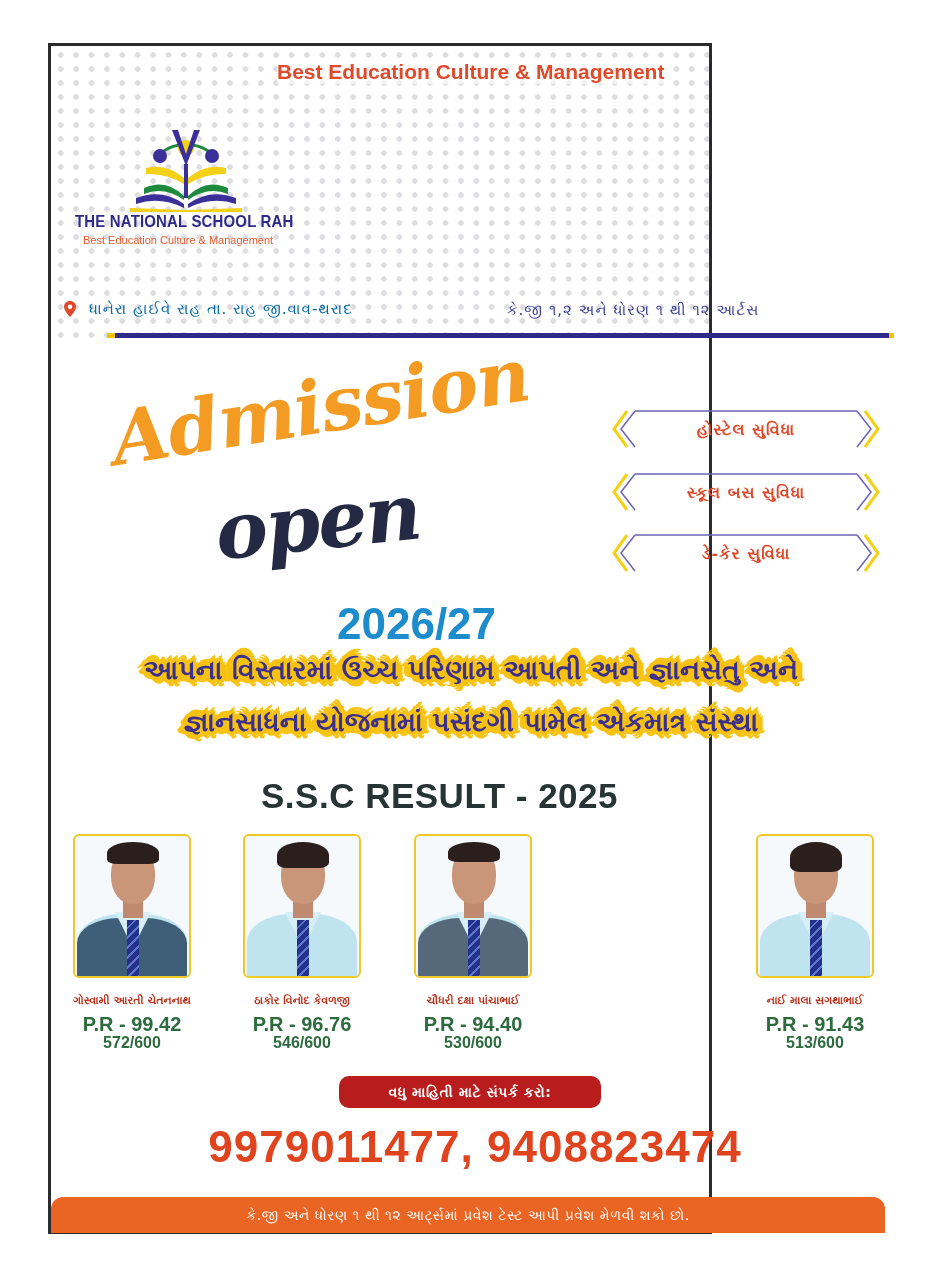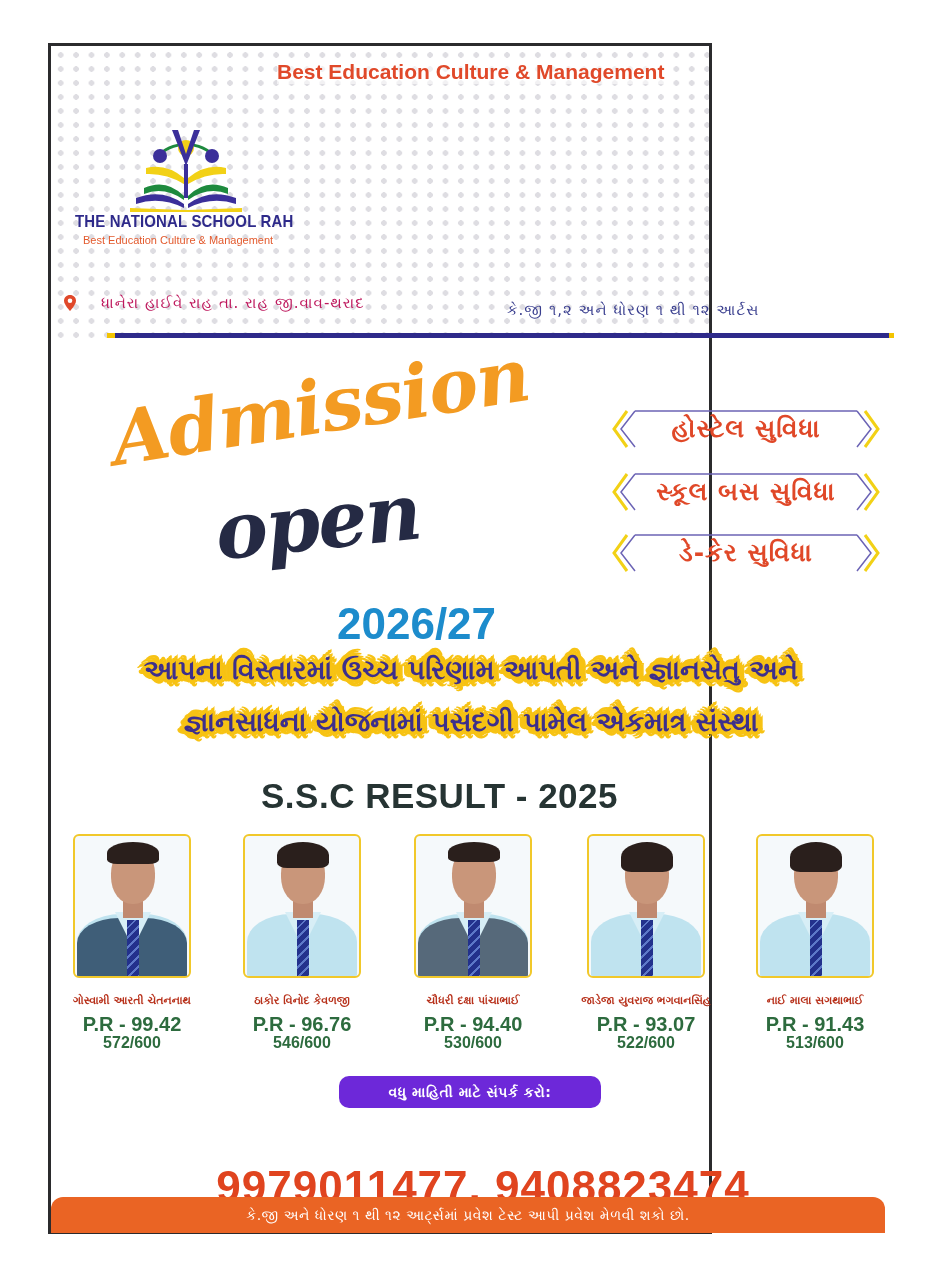--- a/index.html
+++ b/index.html
@@ -32,22 +32,22 @@
   
   .main-title {
     left: 255px; top: 22px; font-size: 118px; font-weight: bold; color: #2f3496; line-height: 1;
     white-space: nowrap; font-family: "DejaVu Sans", sans-serif; letter-spacing: 4px;
   }
   .sub-title {
     left: 378px; top: 195px; font-size: 40px; color: #e0482a; white-space: nowrap; letter-spacing: 3px;
     font-family: "DejaVu Sans", sans-serif;
   }
   .addr {
-    left: 12px; top: 248px; font-size: 15px; color: #be185d; white-space: nowrap;
-    display: flex; align-items: center; gap: 24px; font-family: "DejaVu Sans", sans-serif; letter-spacing: 1px;
+    left: 12px; top: 254px; font-size: 15px; color: #0369a1; white-space: nowrap;
+    display: flex; align-items: center; gap: 12px; font-family: "DejaVu Sans", sans-serif; letter-spacing: 1px;
   }
   .pin { width: 14px; height: 18px; }
   .classes {
     left: 456px; top: 255px; font-size: 15px; color: #3a3f8f; white-space: nowrap; letter-spacing: 1px;
     font-family: "DejaVu Sans", sans-serif;
   }
   .rule {
     left: 56px; top: 287px; width: 774px; height: 5px; background: #2e2a8a;
     border-left: 8px solid #f3c400; border-right: 5px solid #f3c400;
   }
@@ -63,21 +63,21 @@
   }
   .year {
     left: 286px; top: 515px; font-size: 44px; font-weight: bold; color: #1d8ccc; white-space: nowrap; margin-top: 38px;
   }
   
   .fac {
     left: 560px; width: 270px; height: 40px; display: flex; align-items: center; justify-content: center;
   }
   .fac svg { position: absolute; left: 0; top: 0; }
   .fac span {
-    position: relative; font-size: 25px; font-weight: bold; color: #e04828; font-family: "DejaVu Sans", sans-serif;
+    position: relative; font-size: 16px; font-weight: bold; color: #e04828; font-family: "DejaVu Sans", sans-serif;
     letter-spacing: 1px;
   }
   
   .banner {
     left: 20px; top: 598px; width: 800px; text-align: center; font-size: 27px; font-weight: bold; color: #3d2f8c;
     line-height: 52px; font-family: "DejaVu Sans", sans-serif;
     text-shadow: 0 0 4px #f7c316, 0 0 4px #f7c316, 0 0 6px #f7c316, 3px 3px 0 #f7c316, -3px -3px 0 #f7c316,
       3px -3px 0 #f7c316, -3px 3px 0 #f7c316, 5px 0 0 #f7c316, -5px 0 0 #f7c316, 0 5px 0 #f7c316, 0 -5px 0 #f7c316,
       7px 2px 0 #f7c316, -7px 2px 0 #f7c316, 2px 7px 0 #f7c316, 2px -7px 0 #f7c316;
   }
@@ -95,27 +95,27 @@
   .photo .neck { position: absolute; left: 48px; top: 62px; width: 20px; height: 20px; background: #c08a70; }
   .photo .body { position: absolute; left: 2px; top: 78px; width: 110px; height: 70px; background: #bfe3ef; border-radius: 40% 40% 0 0; }
   .photo .vest { position: absolute; left: 2px; top: 82px; width: 110px; height: 66px; background: #3f5e78; border-radius: 38% 38% 0 0; }
   .photo .collar { position: absolute; left: 40px; top: 76px; width: 36px; height: 36px; background: #d7eef6; clip-path: polygon(0 0,100% 0,50% 100%); }
   .photo .tie { position: absolute; left: 52px; top: 84px; width: 12px; height: 60px; background: repeating-linear-gradient(135deg,#23318c 0 5px,#5d78c8 5px 7px); }
   .name { margin-top: 16px; font-size: 11px; font-weight: bold; color: #b8321c; white-space: nowrap; font-family: "DejaVu Sans", sans-serif; }
   .pr { margin-top: 8px; font-size: 20px; font-weight: bold; color: #2d6b3e; line-height: 18px; text-align: center; }
   .marks { font-size: 16px; font-weight: bold; color: #2d6b3e; line-height: 20px; }
   
   .contact-pill {
-    left: 288px; top: 1030px; width: 262px; height: 32px; background: #6d28d9; border-radius: 10px;
+    left: 288px; top: 1030px; width: 262px; height: 32px; background: #b91c1c; border-radius: 10px;
     color: #fff; font-size: 14px; font-weight: bold; display: flex; align-items: center; justify-content: center;
     font-family: "DejaVu Sans", sans-serif; letter-spacing: 0.5px;
   }
   .phones {
-    left: 16px; width: 832px; top: 1076px; text-align: center; font-size: 44px; font-weight: bold; color: #e0441f;
-    white-space: nowrap; letter-spacing: 1px; margin-top: 40px;
+    left: 8px; width: 832px; top: 1076px; text-align: center; font-size: 44px; font-weight: bold; color: #e0441f;
+    white-space: nowrap; letter-spacing: 1px;
   }
   .footer {
     left: 0; top: 1151px; width: 834px; height: 36px; background: #ea6424; border-radius: 12px 12px 0 0;
     color: #fff; font-size: 14px; display: flex; align-items: center; justify-content: center;
     font-family: "DejaVu Sans", sans-serif; letter-spacing: 0.5px;
   }
 </style>
 </head>
 <body>
 
@@ -229,33 +229,20 @@
         <div class="collar"></div>
         <div class="tie"></div>
       <div class="neck"></div>
         <div class="head"></div>
         <div class="hair" style="height:20px;"></div>
     </div>
     <div class="name">ચૌધરી દક્ષા પાંચાભાઈ</div>
     <div class="pr">P.R - 94.40</div>
     <div class="marks">530/600</div>
   </div>
-  <div class="student" style="left:515px;">
-    <div class="photo">
-      <div class="body"></div>
-        <div class="collar"></div>
-        <div class="tie"></div>
-      <div class="neck"></div>
-        <div class="head"></div>
-        <div class="hair" style="height:30px;"></div>
-    </div>
-    <div class="name">જાડેજા યુવરાજ ભગવાનસિંહ</div>
-    <div class="pr">P.R - 93.07</div>
-    <div class="marks">522/600</div>
-  </div>
   <div class="student" style="left:684px;">
     <div class="photo">
       <div class="body"></div>
         <div class="collar"></div>
         <div class="tie"></div>
       <div class="neck"></div>
         <div class="head"></div>
         <div class="hair" style="height:30px;"></div>
     </div>
     <div class="name">નાઈ માલા સગથાભાઈ</div>

